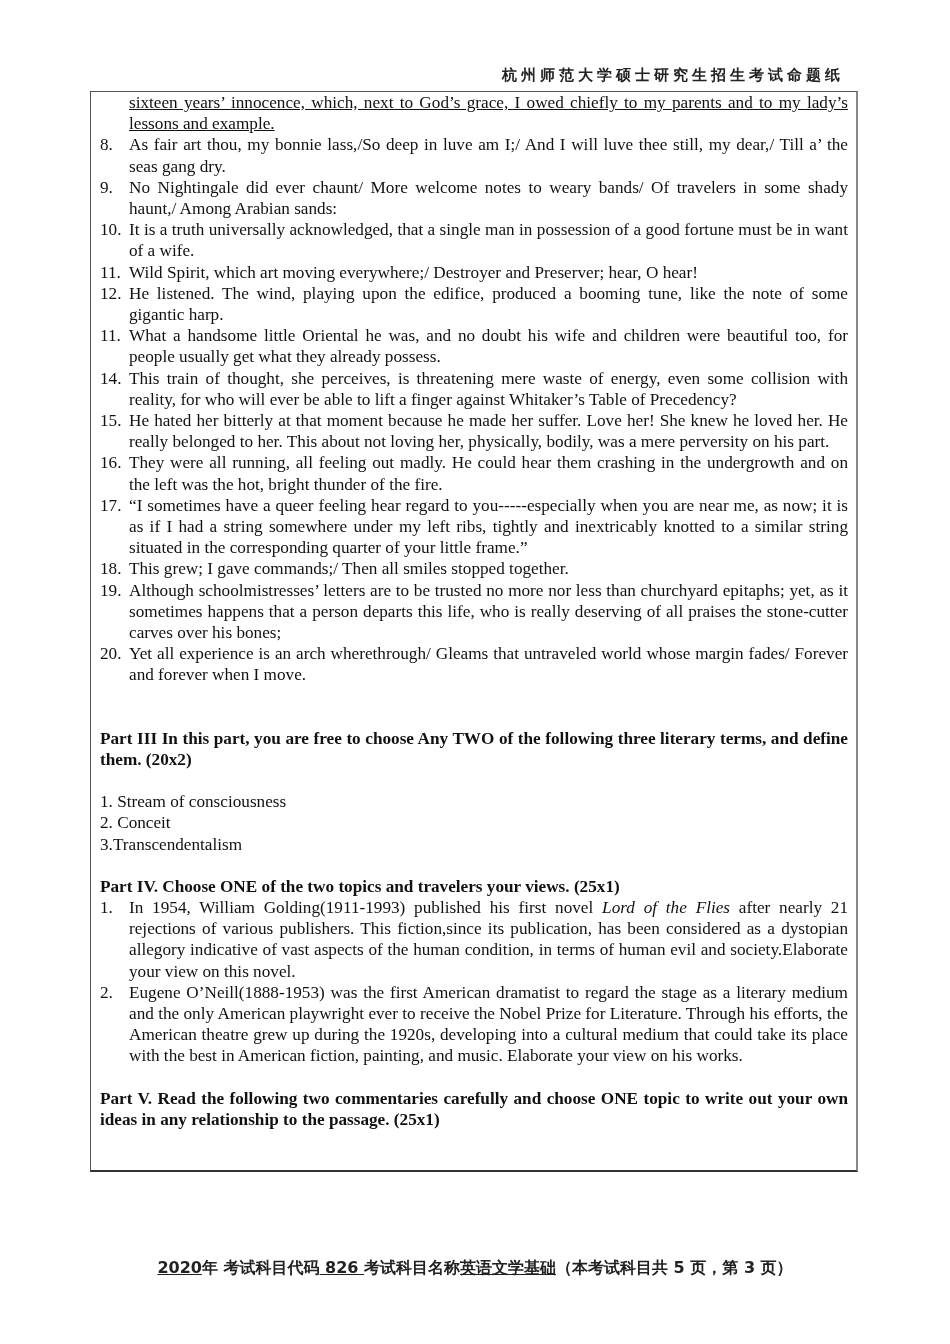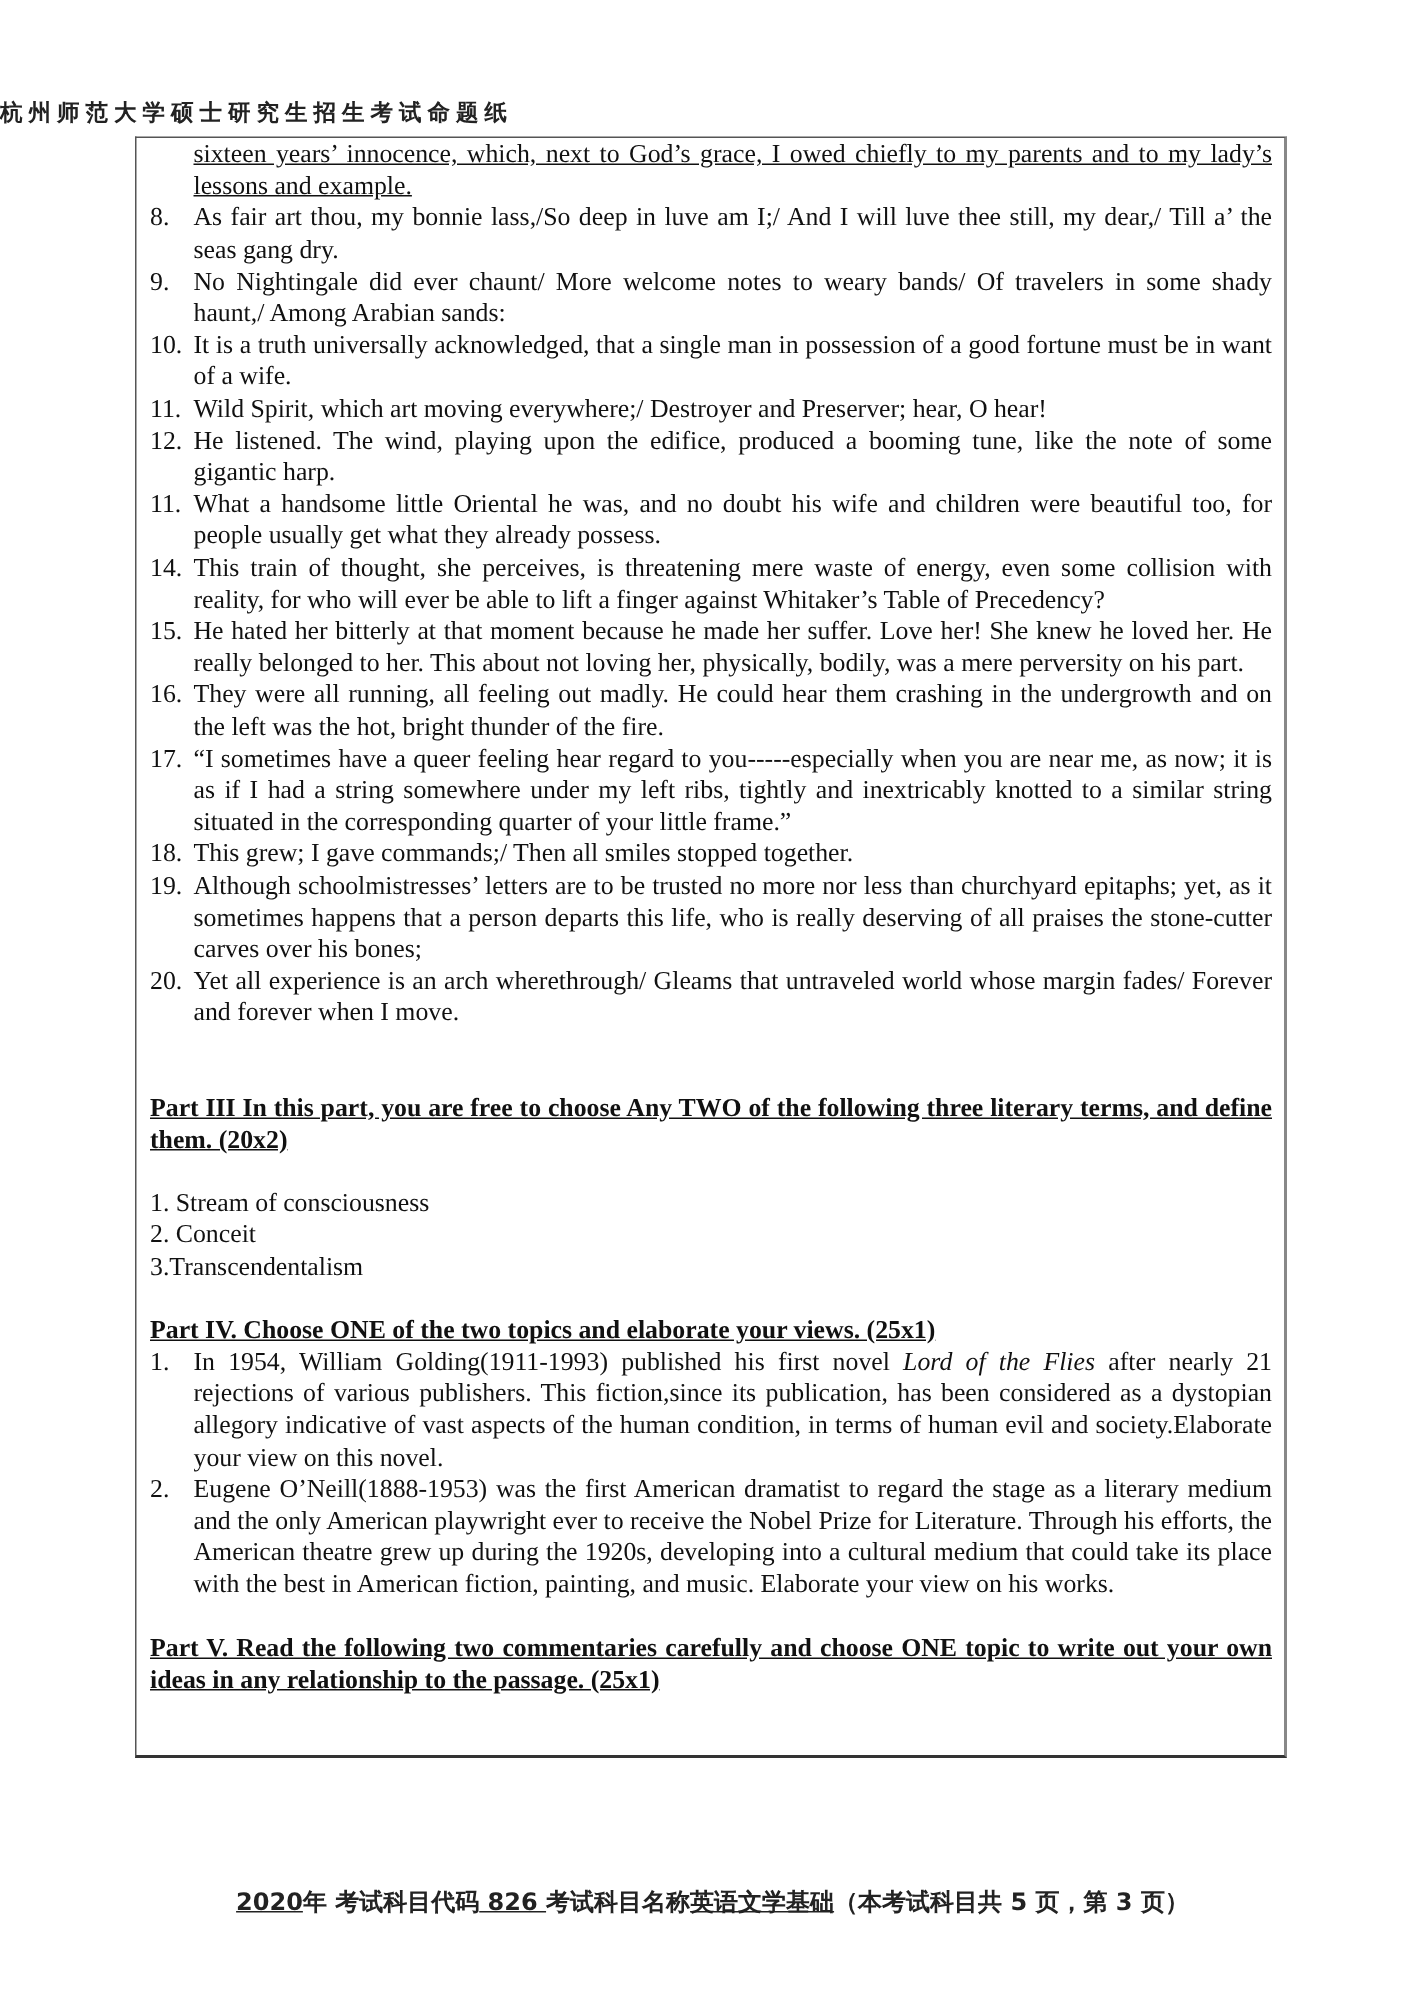--- a/index.html
+++ b/index.html
@@ -1,27 +1,27 @@
 <!DOCTYPE html>
 <html><head>
 <meta charset="utf-8">
 <style>
   html, body { margin: 0; padding: 0; background: #ffffff; }
   body { width: 950px; height: 1344px; position: relative; overflow: hidden;
          font-family: "Liberation Serif", "DejaVu Serif", serif; color: #111; }
-  .header { position: absolute; top: 66px; left: 0; width: 844px; text-align: left;
+  .header { position: absolute; top: 66px; left: 0; width: 844px; text-align: right;
             font-family: Liberation Sans, sans-serif; font-size: 15px; letter-spacing: 4px; font-weight: bold; color: #222; }
   .box { position: absolute; left: 90px; top: 91px; width: 765px; height: 1078px;
          border: 1px solid #555; border-right: 2px solid #888; border-bottom: 2px solid #333; }
   .content { position: absolute; left: 9px; right: 8px; top: 0; font-size: 17.2px; line-height: 21.2px; }
   .item { display: flex; text-align: justify; }
   .num { width: 29px; flex: none; }
   .txt { flex: 1; text-align: justify; text-align-last: left; }
   .cont { padding-left: 29px; text-align: justify; text-decoration: underline; }
-  .bold { font-weight: bold; text-decoration: underline; }
+  .bold { font-weight: bold; }
   .gap1 { height: 42px; }
   .gap2 { height: 21px; }
   .footer { position: absolute; top: 1258px; left: 0; width: 950px; text-align: center;
             font-family: "DejaVu Sans", sans-serif; font-size: 16px; color: #222; font-weight: bold; }
   .footer .u { text-decoration: underline; }
   i { font-style: italic; }
 </style>
 </head>
 <body>
 
@@ -89,21 +89,21 @@
 
     <div class="gap1"></div>
 
     <div class="bold" style="text-align:justify;">Part III In this part, you are free to choose Any TWO of the following three literary terms, and define them. (20x2)</div>
     <div class="gap2"></div>
     <div>1. Stream of consciousness</div>
     <div>2. Conceit</div>
     <div>3.Transcendentalism</div>
     <div class="gap2"></div>
 
-    <div class="bold">Part IV. Choose ONE of the two topics and elaborate your views. (25x1)</div>
+    <div class="bold">Part IV. Choose ONE of the two topics and travelers your views. (25x1)</div>
     <div class="item">
       <span class="num">1.</span>
       <span class="txt"><span>In 1954, William Golding(1911-1993) published his first novel </span><i>Lord of the Flies</i><span> after nearly 21 rejections of various publishers. This fiction,since its publication, has been considered as a dystopian allegory indicative of vast aspects of the human condition, in terms of human evil and society.Elaborate your view on this novel.</span></span>
     </div>
     <div class="item">
       <span class="num">2.</span>
       <span class="txt">Eugene O’Neill(1888-1953) was the first American dramatist to regard the stage as a literary medium and the only American playwright ever to receive the Nobel Prize for Literature. Through his efforts, the American theatre grew up during the 1920s, developing into a cultural medium that could take its place with the best in American fiction, painting, and music.  Elaborate your view on his works.</span>
     </div>
     <div class="gap2"></div>
 

